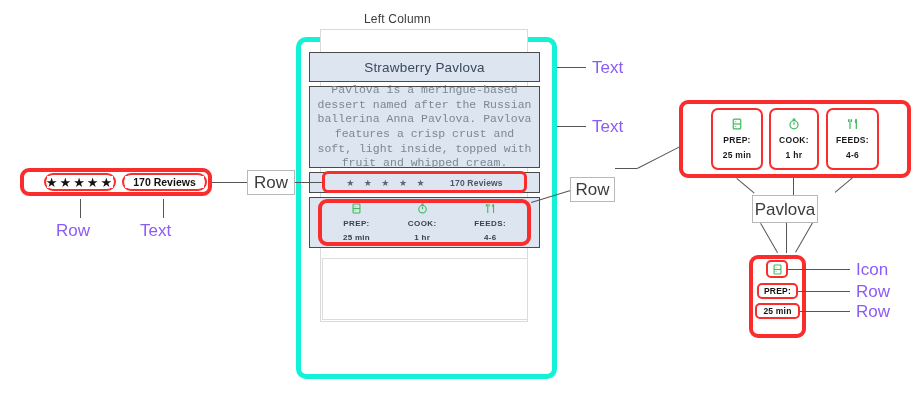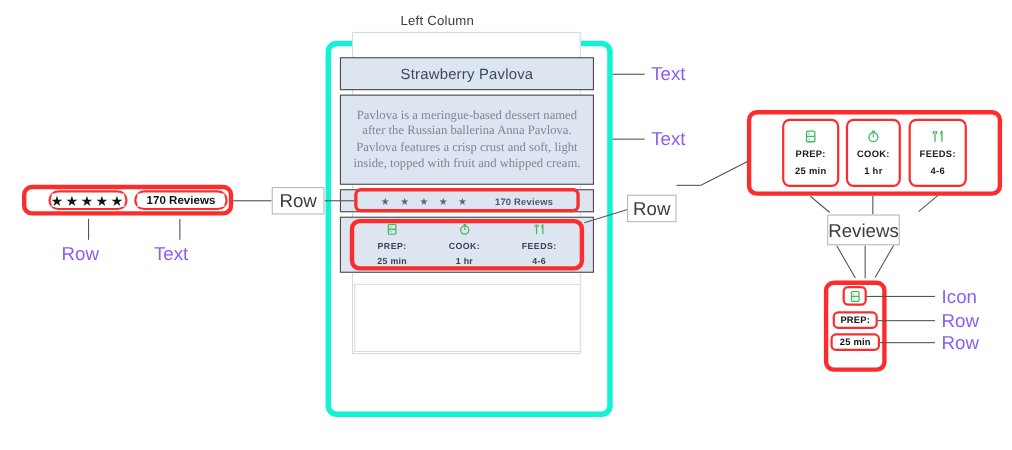--- a/index.html
+++ b/index.html
@@ -72,21 +72,21 @@
     border:1px solid #4a4a4a;
     box-sizing:border-box;
     z-index:8;
     display:flex;align-items:center;justify-content:center;
   }
   .title-text{
     font-size:13.5px;font-weight:normal;color:#3a4a5c;
     letter-spacing:.2px;
   }
   .desc-text{
-    font-family:Liberation Serif, serif;
+    font-family:Liberation Mono, monospace;
     font-size:11.5px;color:#7d8795;
     text-align:center;line-height:1.28;
     padding:2px 6px;
   }
   .rating-row{
     display:flex;align-items:center;justify-content:center;gap:22px;
   }
   .stars{
     font-size:9px;color:#5c6673;letter-spacing:3.5px;
   }
@@ -294,21 +294,21 @@
   </span>
   <span class="mc-lbl">FEEDS:</span>
   <span class="mc-val">4-6</span>
 </div>
 
 <div class="leader-d" style="left:737px;top:178px;width:23px;transform:rotate(40deg);"></div>
 <div class="leader leader-v" style="left:793px;top:178px;height:17px;"></div>
 <div class="leader-d" style="left:853px;top:178px;width:23px;transform:rotate(140deg);"></div>
 
 <div class="annot-box" style="left:752px;top:195px;width:66px;height:28px;">
-  <span>Reviews</span>
+  <span>Pavlova</span>
 </div>
 
 <div class="leader-d" style="left:761px;top:223px;width:34px;transform:rotate(60deg);"></div>
 <div class="leader leader-v" style="left:786px;top:223px;height:30px;"></div>
 <div class="leader-d" style="left:813px;top:223px;width:34px;transform:rotate(120deg);"></div>
 
 <div class="detail-card" style="left:749px;top:255px;width:57px;height:83px;"></div>
 
 <div class="dc-item" style="left:766px;top:260px;width:22px;height:18px;">
   <span class="mc-ico">

